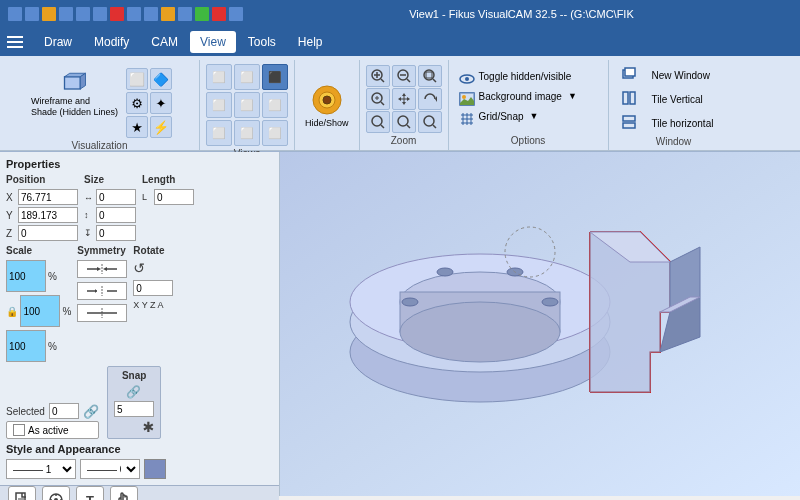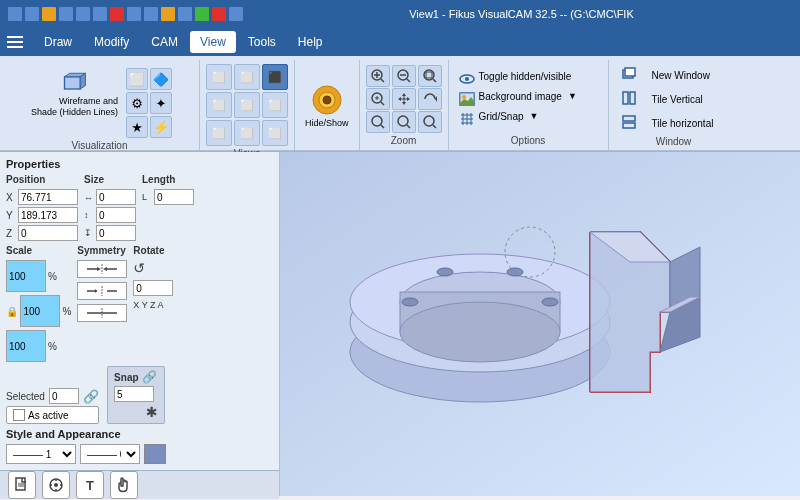--- a/index.html
+++ b/index.html
@@ -350,21 +350,21 @@
         <div style="display:flex;gap:4px;align-items:flex-start;">
 
           <div class="ribbon-btn" style="min-width:60px;">
             <div class="icon">
               <svg width="32" height="28" viewBox="0 0 32 28">
                 <rect x="4" y="8" width="18" height="14" fill="#b0c8f0" stroke="#3060a0" stroke-width="1.5"></rect>
                 <polygon points="4,8 10,4 28,4 22,8" fill="#8aabdc" stroke="#3060a0" stroke-width="1"></polygon>
                 <polygon points="22,8 28,4 28,18 22,22" fill="#7090c8" stroke="#3060a0" stroke-width="1"></polygon>
               </svg>
             </div>
-            <span style="font-size:9px;text-align:right;line-height:1.2;">Wireframe and<br>Shade (Hidden Lines)</span>
+            <span style="font-size:9px;text-align:left;line-height:1.2;">Wireframe and<br>Shade (Hidden Lines)</span>
           </div>
 
           <div style="display:flex;flex-direction:column;gap:2px;margin-top:2px;">
             <div style="display:flex;gap:2px;">
               <div class="ribbon-btn-small" style="background:#c8d8f0;border:1px solid #a0b8d8;">⬜</div>
               <div class="ribbon-btn-small" style="background:#c8d8f0;border:1px solid #a0b8d8;">🔷</div>
             </div>
             <div style="display:flex;gap:2px;">
               <div class="ribbon-btn-small" style="background:#c8d8f0;border:1px solid #a0b8d8;">⚙</div>
               <div class="ribbon-btn-small" style="background:#c8d8f0;border:1px solid #a0b8d8;">✦</div>
@@ -677,21 +677,21 @@
             <input type="text" class="selected-val" value="0" style="">
             <span style="font-size:13px;">🔗</span>
           </div>
           <div class="as-active-btn">
             <span class="checkbox"></span>
             <span>As active</span>
           </div>
         </div>
 
         <div class="snap-section">
-          <div style="display:flex;align-items:center;gap:4px;margin-bottom:2px;">
+          <div style="display:flex;align-items:center;gap:4px;margin-bottom:2px;flex-direction:column;">
             <span class="snap-label">Snap</span>
             <span style="font-size:12px;">🔗</span>
           </div>
           <div>
             <input type="text" class="snap-input" value="5" style="">
           </div>
           <div style="margin-top:2px;display:flex;justify-content:flex-end;">
             <span style="font-size:14px;color:#444;">✱</span>
           </div>
         </div>

